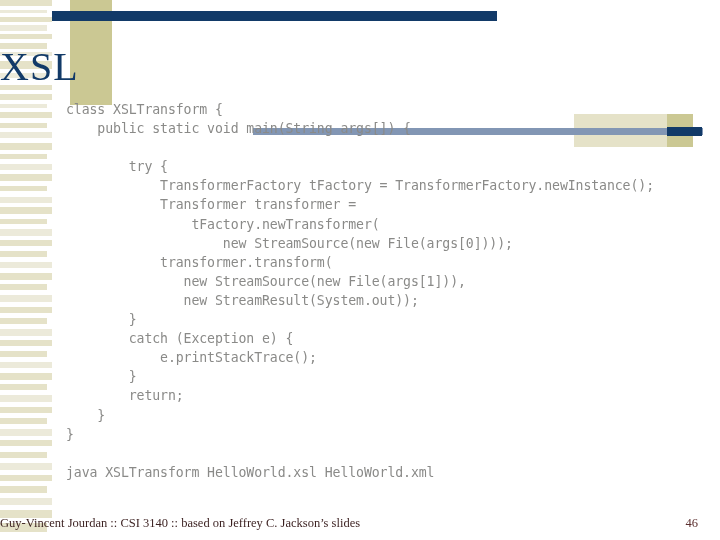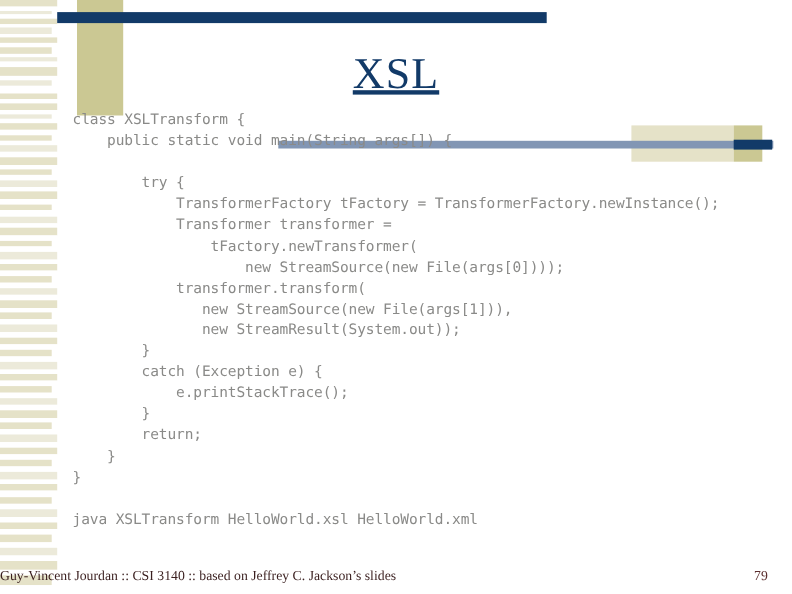--- a/index.html
+++ b/index.html
@@ -85,27 +85,26 @@
     height: 7px;
     background: #8296b4;
   }
 
   
   #title {
     position: absolute;
     left: 0;
     top: 44px;
     width: 720px;
-    text-align: center;
+    text-align: left;
     font-size: 40px;
     line-height: 46px;
     color: #123a68;
     font-family: "Liberation Serif", "DejaVu Serif", serif;
     letter-spacing: 1px;
-    text-decoration: underline;
   }
 
   
   #code {
     position: absolute;
     left: 66px;
     top: 100px;
     width: 640px;
     font-family: "DejaVu Sans Mono", "Liberation Mono", monospace;
     font-size: 13.2px;
@@ -255,15 +254,15 @@
   <div id="khaki-light-block" style="background: rgb(229, 226, 200);"></div>
   <div id="khaki-dark-block" style="background: rgb(203, 200, 147);"></div>
   <div id="steel-line" style="background: rgb(130, 150, 180);"></div>
   <div id="navy-right-bar" style="background: rgb(18, 58, 104);"></div>
 
   <div id="title" style="color: rgb(18, 58, 104);">XSL</div>
 
   <div id="code" style="color: rgb(138, 138, 136);"><div class="line">class XSLTransform {</div><div class="line">    public static void main(String args[]) {</div><div class="line blank"> </div><div class="line">        try {</div><div class="line">            TransformerFactory tFactory = TransformerFactory.newInstance();</div><div class="line">            Transformer transformer =</div><div class="line">                tFactory.newTransformer(</div><div class="line">                    new StreamSource(new File(args[0])));</div><div class="line">            transformer.transform(</div><div class="line">               new StreamSource(new File(args[1])),</div><div class="line">               new StreamResult(System.out));</div><div class="line">        }</div><div class="line">        catch (Exception e) {</div><div class="line">            e.printStackTrace();</div><div class="line">        }</div><div class="line">        return;</div><div class="line">    }</div><div class="line">}</div><div class="line blank"> </div><div class="line">java XSLTransform HelloWorld.xsl HelloWorld.xml</div></div>
 
   <div id="footer-text">Guy-Vincent Jourdan :: CSI 3140 :: based on Jeffrey C. Jackson’s slides</div>
-  <div id="page-number" style="color: rgb(90, 45, 45);">79</div>
+  <div id="page-number" style="color: rgb(90, 45, 45);">46</div>
 
 </div>
 
 </body></html>

